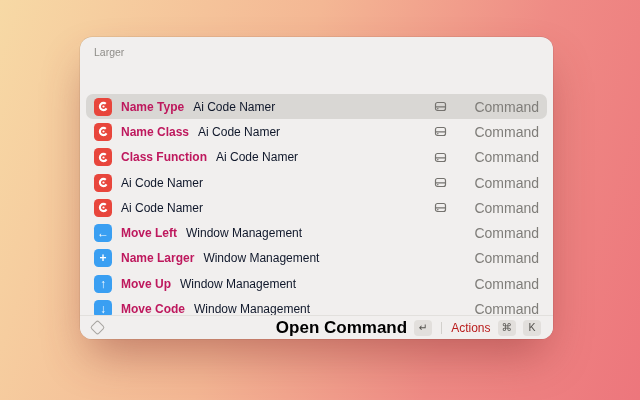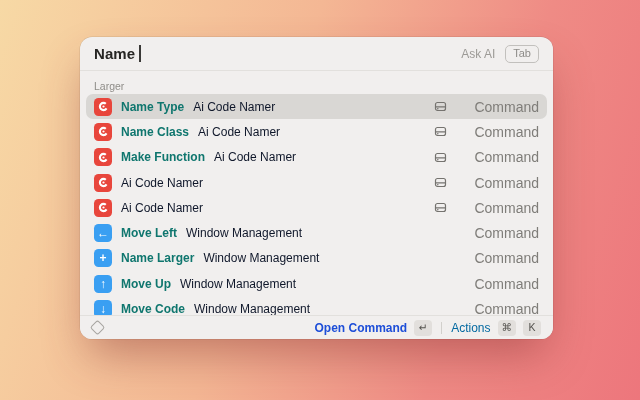--- a/index.html
+++ b/index.html
@@ -38,57 +38,50 @@
   .row {
     height:25.3px; display:flex; align-items:center; padding:0 8px;
     border-radius:7px; cursor:default;
   }
   .row.selected { background:#d9d7d4; }
   .app-icon {
     width:18px; height:18px; border-radius:4.5px; margin-right:9px; flex:0 0 18px;
     display:flex; align-items:center; justify-content:center;
   }
   .app-icon .arrow { color:#fff; font-size:12px; font-weight:700; line-height:1; }
-  .row-title { font-size:12px; font-weight:700; color:#0f766e; margin-right:9px; white-space:nowrap; }
+  .row-title { font-size:12px; font-weight:700; color:#be185d; margin-right:9px; white-space:nowrap; }
   .row-subtitle { font-size:12px; color:#0f172a; white-space:nowrap; }
   .row .spacer { flex:1; }
   .accessory { margin-right:7px; display:flex; align-items:center; }
   .row-type { font-size:14px; color:#7f7d79;margin-left:20px; }
 
   
   .footer {
     position:absolute; left:0; right:0; bottom:0; height:24px; background:#f1efee;
     border-top:1px solid #e2e0dd; display:flex; align-items:center; padding:0 12px;
   }
   .logo { width:11px; height:11px; border:1.6px solid #a7a5a1; border-radius:2.5px;
     transform:rotate(45deg); display:inline-block; }
   .footer .spacer { flex:1; }
   .footer-right { display:flex; align-items:center; gap:7px; }
-  .open-label { font-size:12px; font-weight:700; color:#1d4ed8; }
-  .actions-label { font-size:12px; color:#0369a1; }
+  .open-label { font-size:17px; font-weight:700; color:#000000; }
+  .actions-label { font-size:12px; color:#b91c1c; }
   .keycap {
     min-width:18px; height:16px; background:#e2dfdc; border-radius:4px;
     display:inline-flex; align-items:center; justify-content:center;
     font-size:10.5px; color:#55534f; padding:0 4px; line-height:1;
   }
   .vdiv { width:1px; height:12px; background:#d2d0cc; margin:0 2px; }
 </style>
 </head>
 <body>
 
 <div class="stage">
   <div class="window">
 
-    <div class="searchbar">
-      <span class="query">Name</span>
-      <span class="cursor"></span>
-      <span class="spacer"></span>
-      <span class="askai">Ask AI</span>
-      <span class="tabkey">Tab</span>
-    </div>
 
     <div class="results-header">Larger</div>
 
     <div class="list">
         <div class="row selected">
           <span class="app-icon" style="background: rgb(232, 70, 60);">
             <svg width="11" height="11" viewBox="0 0 11 11" xmlns="http://www.w3.org/2000/svg">
               <circle cx="5.5" cy="5.5" r="3.6" fill="none" stroke="#ffffff" stroke-width="2.1" stroke-dasharray="17 6" stroke-dashoffset="-2"></circle>
               <circle cx="5.5" cy="5.5" r="1.1" fill="#ffffff"></circle>
             </svg>
@@ -124,21 +117,21 @@
           </span>
           <span class="row-type">Command</span>
         </div>
         <div class="row">
           <span class="app-icon" style="background: rgb(232, 70, 60);">
             <svg width="11" height="11" viewBox="0 0 11 11" xmlns="http://www.w3.org/2000/svg">
               <circle cx="5.5" cy="5.5" r="3.6" fill="none" stroke="#ffffff" stroke-width="2.1" stroke-dasharray="17 6" stroke-dashoffset="-2"></circle>
               <circle cx="5.5" cy="5.5" r="1.1" fill="#ffffff"></circle>
             </svg>
           </span>
-          <span class="row-title">Make Function</span>
+          <span class="row-title">Class Function</span>
           <span class="row-subtitle">Ai Code Namer</span>
           <span class="spacer"></span>
           <span class="accessory">
             <svg width="13" height="13" viewBox="0 0 13 13" xmlns="http://www.w3.org/2000/svg">
               <rect x="1.5" y="2.5" width="10" height="8" rx="2" fill="none" stroke="#75736f" stroke-width="1.2"></rect>
               <line x1="1.5" y1="6.8" x2="11.5" y2="6.8" stroke="#75736f" stroke-width="1.2"></line>
               <circle cx="3.8" cy="8.8" r=".8" fill="#75736f"></circle>
             </svg>
           </span>
           <span class="row-type">Command</span>

